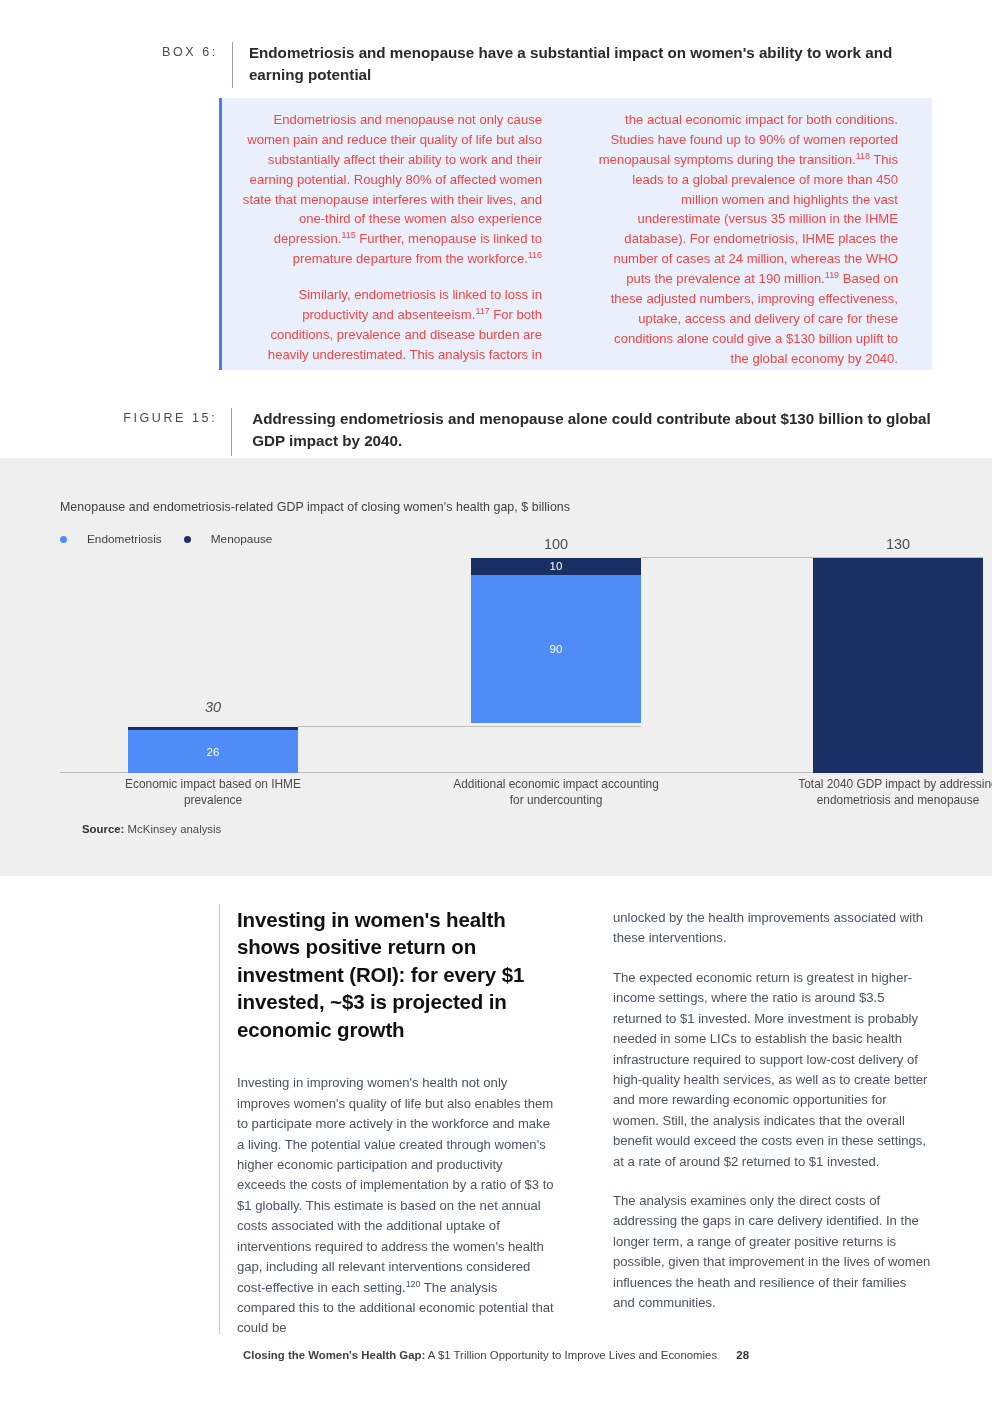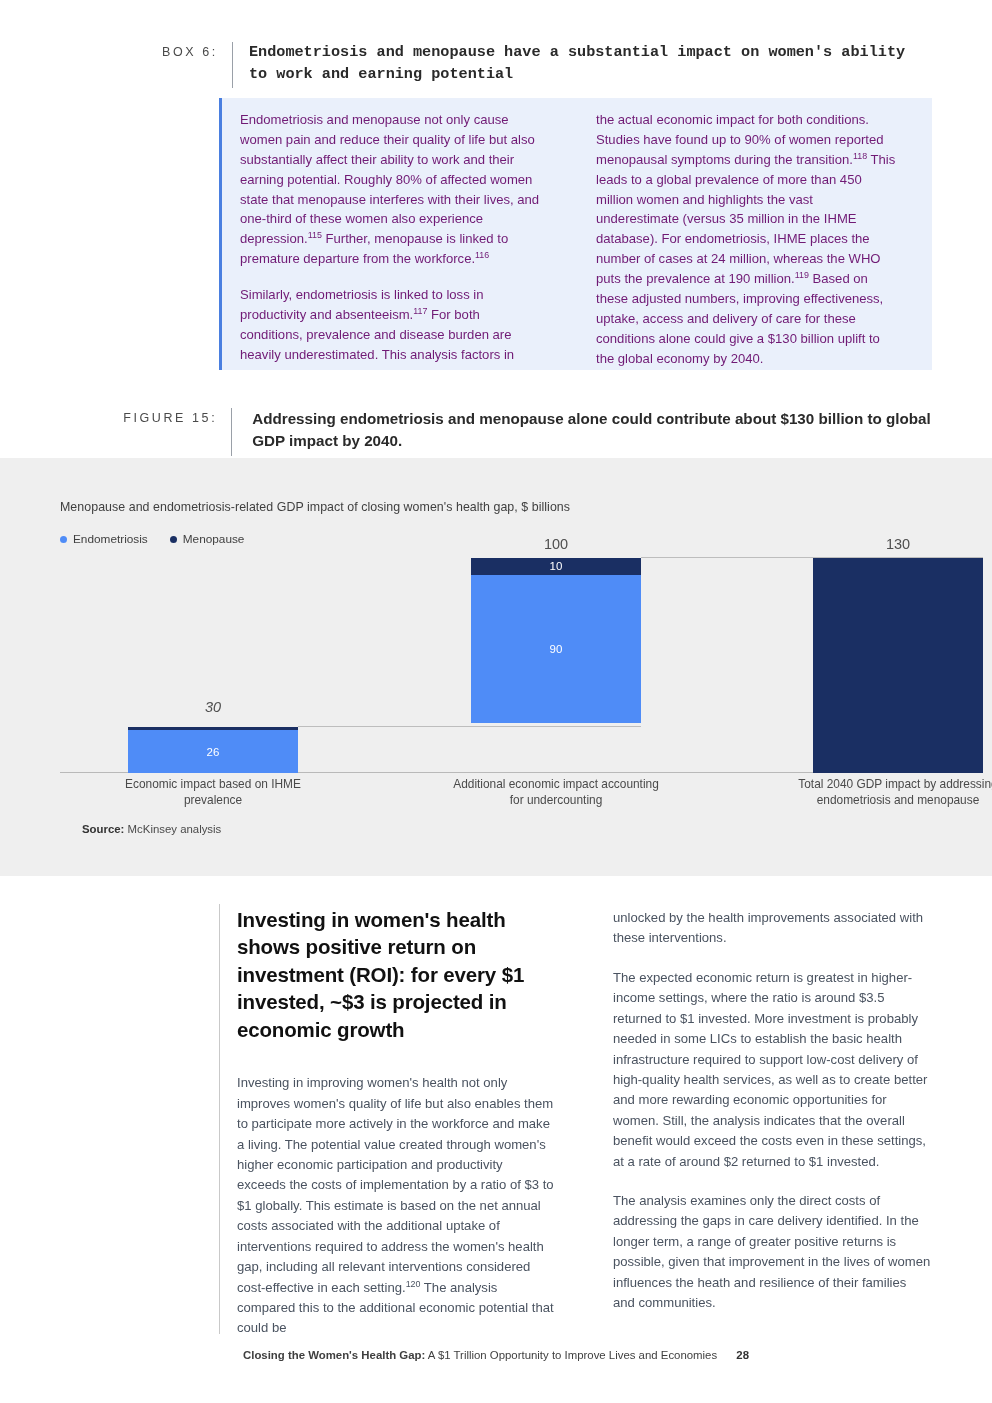--- a/index.html
+++ b/index.html
@@ -45,21 +45,21 @@
     font-weight: bold;
     line-height: 1.42;
     color: #2a2a2a;
   }
 
   #box6-label {
     left: 60px; top: 42px; width: 870px;
   }
   #box6-label .kicker { width: 160px; }
   #box6-label .rule { height: 46px; margin-left: 14px; }
-  #box6-label .headline { width: 690px; margin-left: 16px; font-family: Liberation Mono, monospace; }
+  #box6-label .headline { width: 690px; margin-left: 16px; }
 
   .box6-body {
     position: absolute;
     left: 219px;
     top: 98px;
     width: 713px;
     height: 272px;
     background: #eaf0fb;
     box-sizing: border-box;
   }
@@ -75,21 +75,22 @@
     top: 110px;
     width: 690px;
     display: flex;
     gap: 54px;
   }
   .box6-col { width: 302px; }
   .box6-col p {
     margin: 0 0 16px 0;
     font-size: 13.1px;
     line-height: 1.52;
-    color: #701a75;
+    color: #ef4444;
+    text-align: right;
   }
   sup { font-size: 0.68em; vertical-align: super; line-height: 0; }
 
   
   #fig15-label {
     left: 60px; top: 408px; width: 880px;
   }
   #fig15-label .kicker { width: 160px; }
   #fig15-label .rule { height: 48px; margin-left: 14px; }
   #fig15-label .headline { width: 700px; margin-left: 20px; }
@@ -111,21 +112,21 @@
     color: #3f3f3f;
     letter-spacing: 0.05px;
   }
   .legend {
     position: absolute;
     left: 60px; top: 74px;
     display: flex;
     gap: 22px;
     align-items: center;
   }
-  .legend-item { display: flex; align-items: center; gap: 6px; }
+  .legend-item { display: flex; align-items: center; gap: 20px; }
   .legend-dot { width: 7px; height: 7px; border-radius: 50%; display: block; }
   .legend-text { font-size: 11.8px; color: #3f3f3f; }
 
   .plot {
     position: absolute;
     left: 60px;
     top: 100px;
     width: 872px;
     height: 215px;
   }

